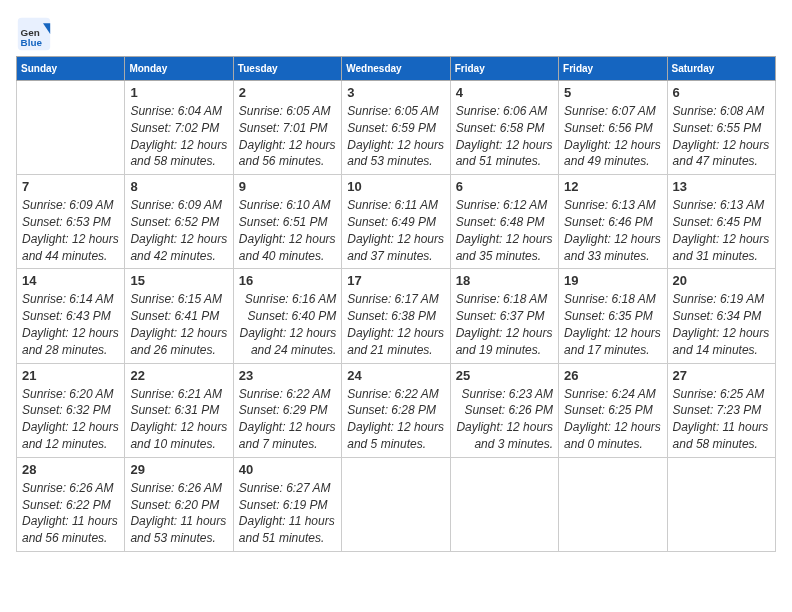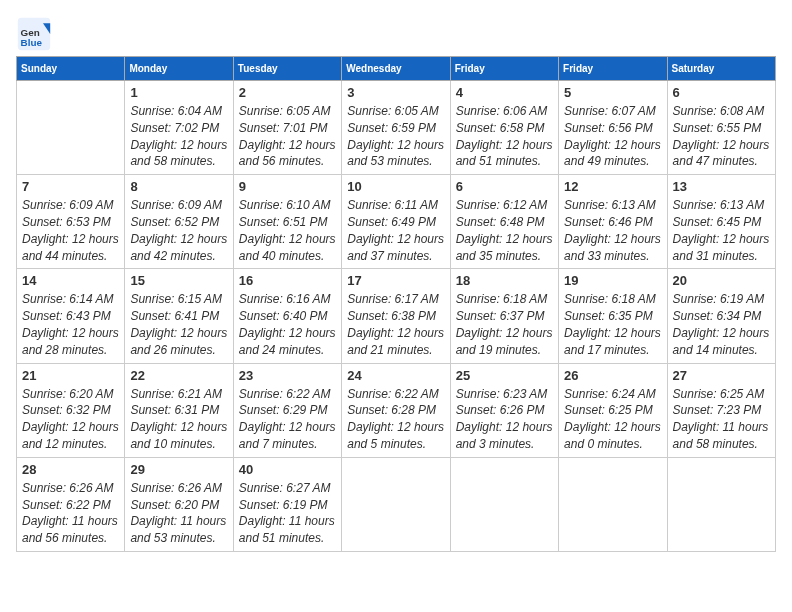--- a/index.html
+++ b/index.html
@@ -226,21 +226,21 @@
         </td>
         <td>
           <span class="day-num">15</span>
           <div class="day-detail" style="white-space: pre-line;">Sunrise: 6:15 AM
 Sunset: 6:41 PM
 Daylight: 12 hours
 and 26 minutes.</div>
         </td>
         <td>
           <span class="day-num">16</span>
-          <div class="day-detail" style="white-space: pre-line;">Sunrise: 6:16 AM
+          <div class="day-detail" style="white-space: pre-line; text-align: right;">Sunrise: 6:16 AM
 Sunset: 6:40 PM
 Daylight: 12 hours
 and 24 minutes.</div>
         </td>
         <td>
           <span class="day-num">17</span>
           <div class="day-detail" style="white-space: pre-line;">Sunrise: 6:17 AM
 Sunset: 6:38 PM
 Daylight: 12 hours
 and 21 minutes.</div>
@@ -291,21 +291,21 @@
         </td>
         <td>
           <span class="day-num">24</span>
           <div class="day-detail" style="white-space: pre-line;">Sunrise: 6:22 AM
 Sunset: 6:28 PM
 Daylight: 12 hours
 and 5 minutes.</div>
         </td>
         <td>
           <span class="day-num">25</span>
-          <div class="day-detail" style="white-space: pre-line;">Sunrise: 6:23 AM
+          <div class="day-detail" style="white-space: pre-line; text-align: right;">Sunrise: 6:23 AM
 Sunset: 6:26 PM
 Daylight: 12 hours
 and 3 minutes.</div>
         </td>
         <td>
           <span class="day-num">26</span>
           <div class="day-detail" style="white-space: pre-line;">Sunrise: 6:24 AM
 Sunset: 6:25 PM
 Daylight: 12 hours
 and 0 minutes.</div>

